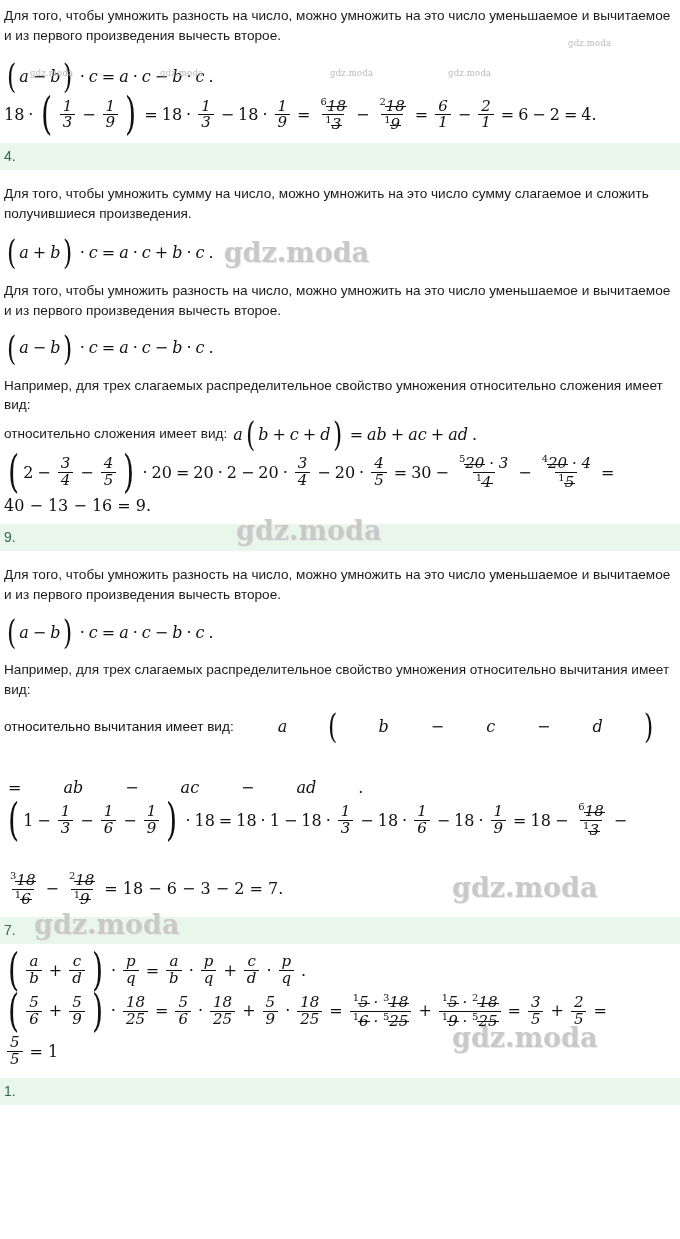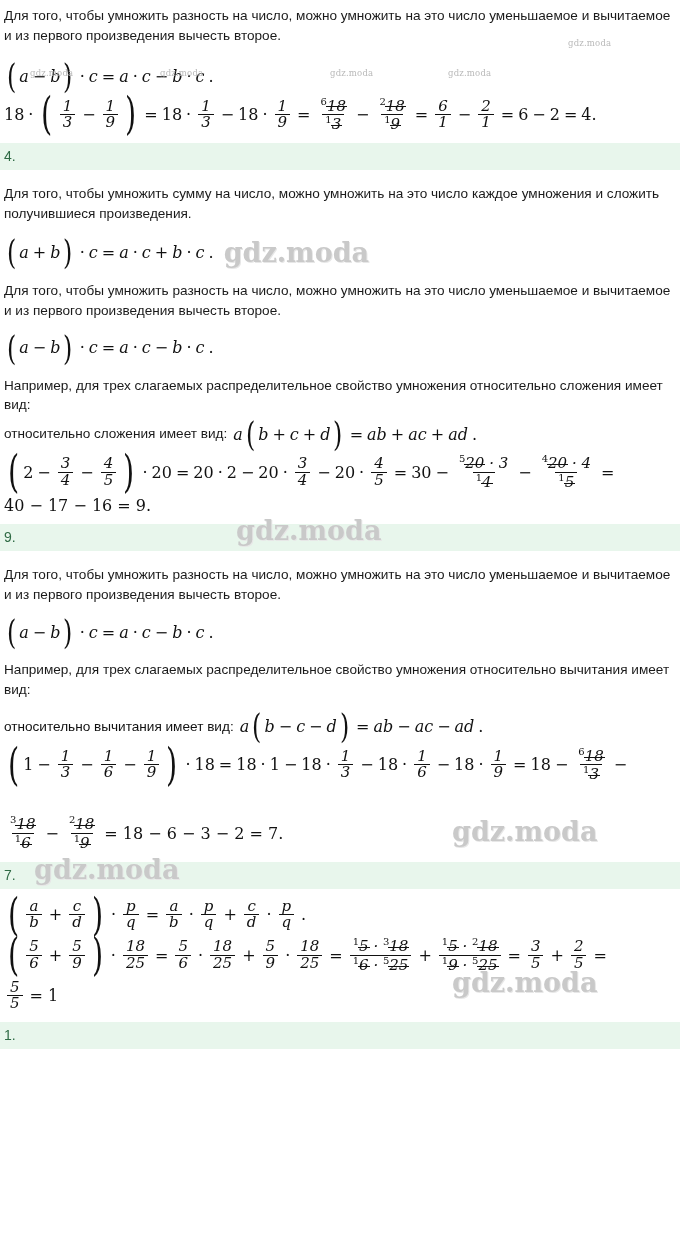--- a/index.html
+++ b/index.html
@@ -209,21 +209,21 @@
       <span class="op">−</span>
       <span>2</span>
       <span class="op">=</span>
       <span>4.</span>
   </div>
 
   <div class="banner">
     <span class="num">4.</span>
   </div>
 
-  <p class="para spaced">Для того, чтобы умножить сумму на число, можно умножить на это число каждое умножения и сложить получившиеся произведения.</p>
+  <p class="para spaced">Для того, чтобы умножить сумму на число, можно умножить на это число сумму слагаемое и сложить получившиеся произведения.</p>
 
   <div class="mathline" style="position:relative;">
     <span class="paren">(</span>
       <span class="it">a</span>
       <span class="op">+</span>
       <span class="it">b</span>
       <span class="paren">)</span>
     <span class="op">·</span>
       <span class="it">c</span>
       <span class="op">=</span>
@@ -322,21 +322,21 @@
         <span class="den"><span class="sup">1</span><span class="strike">4</span></span>
       </span>
     <span class="op">−</span>
     <span class="frac">
         <span class="num"><span class="sup">4</span><span class="strike">20</span> · 4</span>
         <span class="den"><span class="sup">1</span><span class="strike">5</span></span>
       </span>
     <span class="op">=</span>
   </div>
 
-  <div class="mathline">40 − 17 − 16 = 9.</div>
+  <div class="mathline">40 − 13 − 16 = 9.</div>
 
   <div class="banner">
     <span class="num">9.</span>
     <span class="wm wm-abs" style="font-size:27px; left:236px; top:-9px;">gdz.moda</span>
   </div>
 
   <p class="para spaced">Для того, чтобы умножить разность на число, можно умножить на это число уменьшаемое и вычитаемое и из первого произведения вычесть второе.</p>
 
   <div class="mathline">
     <span class="paren">(</span>
@@ -352,21 +352,21 @@
       <span class="it">c</span>
     <span class="op">−</span>
       <span class="it">b</span>
       <span class="op">·</span>
       <span class="it">c</span>
       <span class="op">.</span>
   </div>
 
   <p class="para" style="margin-top:14px;">Например, для трех слагаемых распределительное свойство умножения относительно вычитания имеет вид:</p>
 
-  <div class="mathline" style="margin-top:14px;">
+  <div class="mathline" style="margin-top:14px;gap:38px;">
     <span class="inline-note">относительно вычитания имеет вид:</span>
     <span style="margin-left:6px;" class="it">a</span>
     <span class="paren">(</span>
       <span class="it">b</span>
       <span class="op">−</span>
       <span class="it">c</span>
       <span class="op">−</span>
       <span class="it">d</span>
       <span class="paren">)</span>
     <span class="op">=</span>

